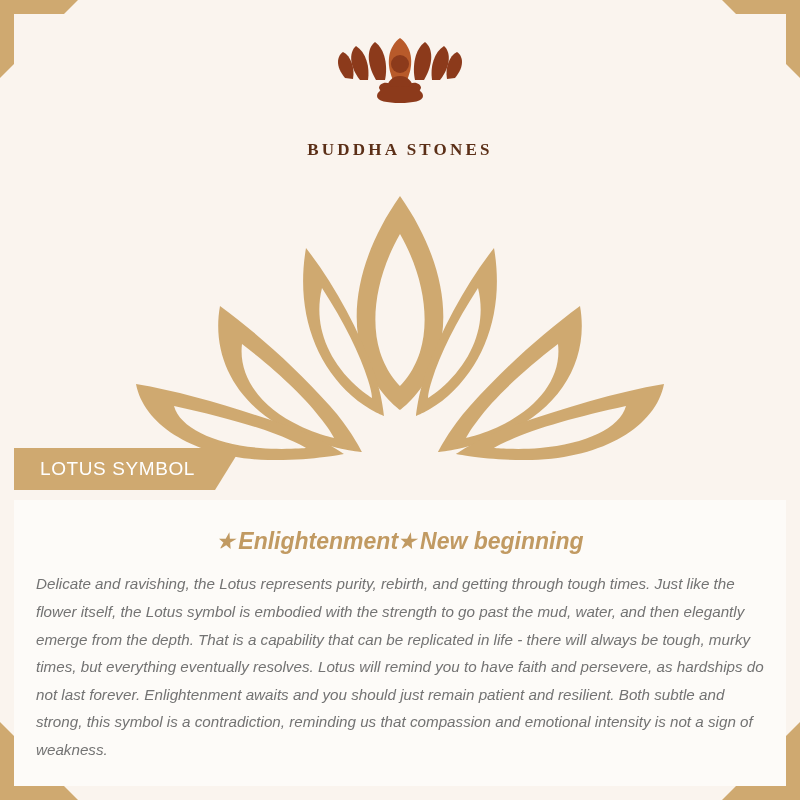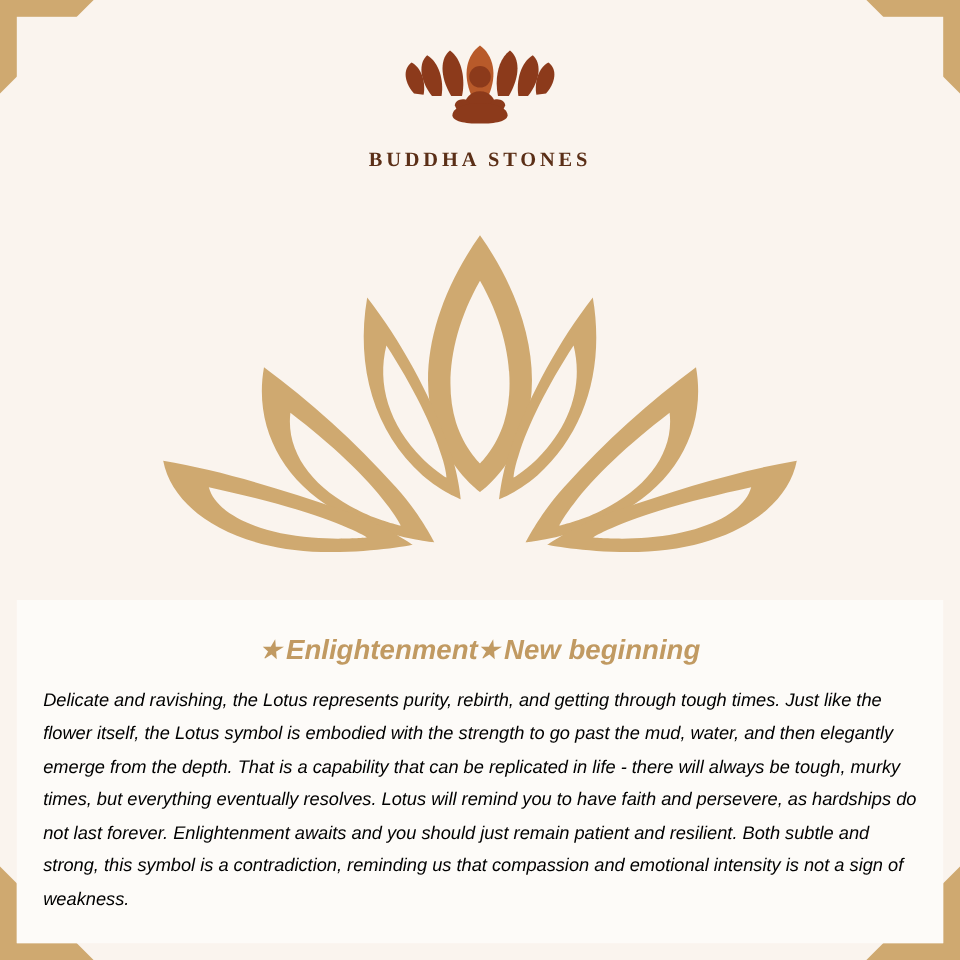--- a/index.html
+++ b/index.html
@@ -67,21 +67,21 @@
     left: 0;
     right: 0;
     text-align: center;
     z-index: 5;
   }
   .brand-mark {
     display: block;
     margin: 0 auto;
   }
   .brand-name {
-    margin-top: 4px;
+    margin-top: 22px;
     font-size: 17px;
     letter-spacing: 3.2px;
     font-weight: bold;
     color: #5b2f17;
     font-family: "Liberation Serif", serif;
   }
 
   
   .title-banner {
     position: absolute;
@@ -158,21 +158,21 @@
     font-size: 20px;
     vertical-align: 1px;
   }
   .headline .h-sep {
     display: inline-block;
     width: 4px;
   }
   .body-copy {
     font-size: 15.2px;
     line-height: 1.82;
-    color: #000000;
+    color: #737373;
     text-align: left;
   }
 </style>
 </head>
 <body>
 
 <div class="poster">
 
   <div class="corner corner-tl"></div>
   <div class="corner corner-tr"></div>
@@ -234,20 +234,23 @@
           <path d="M36 196 C44 238 96 270 168 272 C210 273 244 266 244 266 C244 266 218 248 188 238 C136 220 84 204 36 196 Z
                    M74 218 C120 228 164 240 190 252 C200 256 206 260 206 260 C206 260 182 262 160 260 C114 256 80 240 74 218 Z"></path>
 
           <path d="M564 196 C556 238 504 270 432 272 C390 273 356 266 356 266 C356 266 382 248 412 238 C464 220 516 204 564 196 Z
                    M526 218 C480 228 436 240 410 252 C400 256 394 260 394 260 C394 260 418 262 440 260 C486 256 520 240 526 218 Z"></path>
         </g>
       </svg>
     </span>
   </div>
 
+  <div class="tag">
+    <span class="tag-text">LOTUS SYMBOL</span>
+  </div>
 
   <div class="text-panel">
     <div class="headline">
       <span class="star">★</span><span class="h-sep"></span><span>Enlightenment</span><span class="star">★</span><span class="h-sep"></span><span>New beginning</span>
     </div>
     <p class="body-copy">Delicate and ravishing, the Lotus represents purity, rebirth, and getting through tough times. Just like the flower itself, the Lotus symbol is embodied with the strength to go past the mud, water, and then elegantly emerge from the depth. That is a capability that can be replicated in life - there will always be tough, murky times, but everything eventually resolves. Lotus will remind you to have faith and persevere, as hardships do not last forever. Enlightenment awaits and you should just remain patient and resilient. Both subtle and strong, this symbol is a contradiction, reminding us that compassion and emotional intensity is not a sign of weakness.</p>
   </div>
 
 </div>
 

